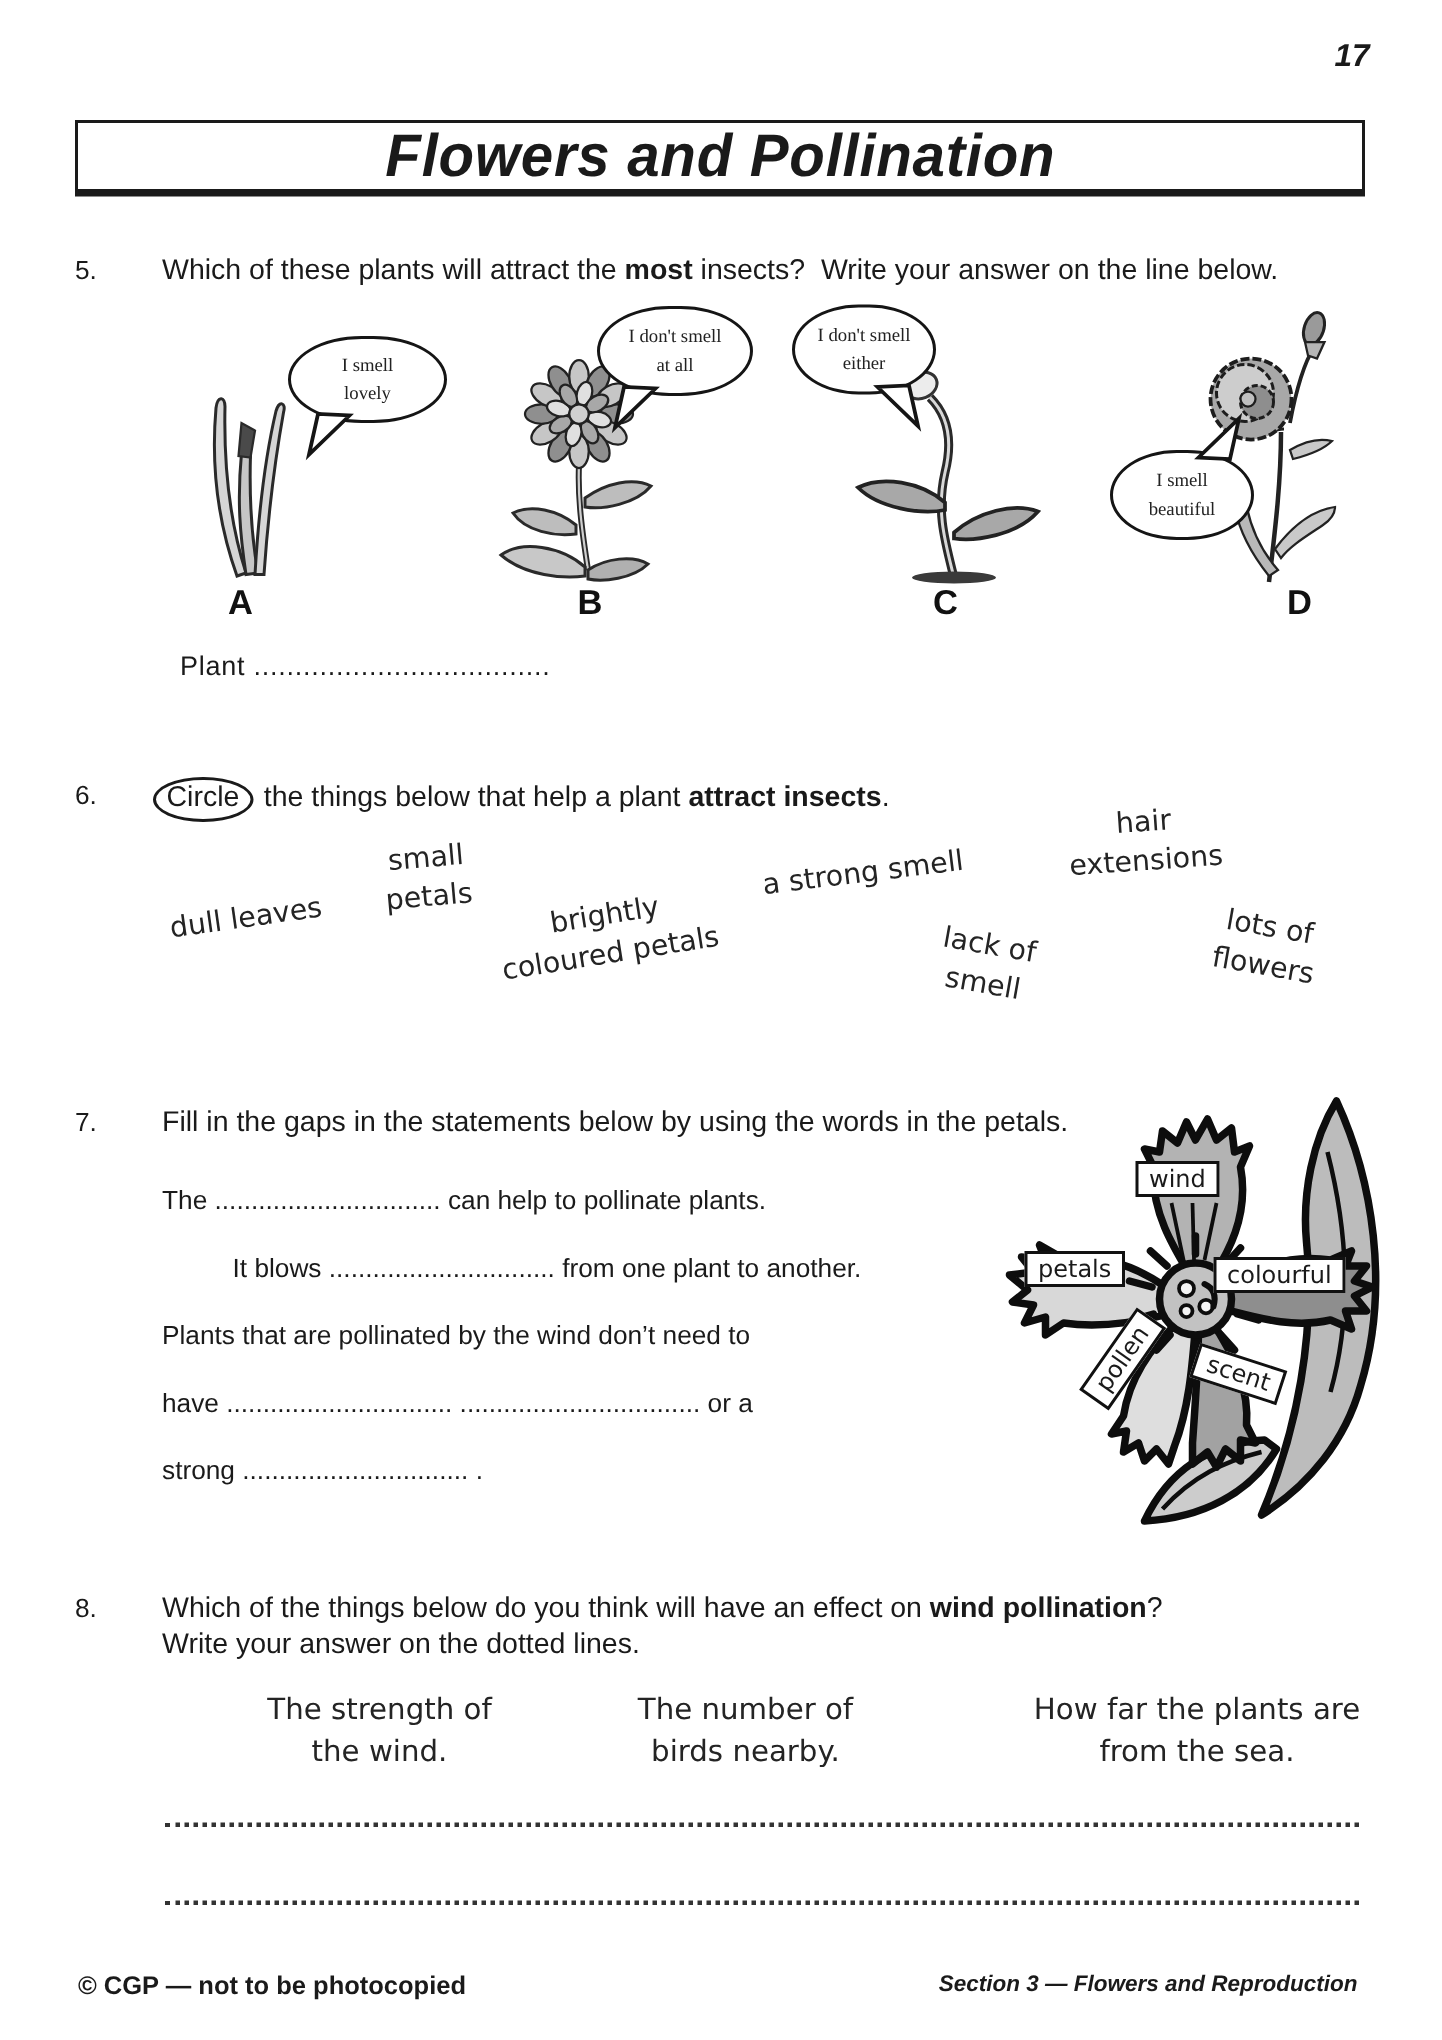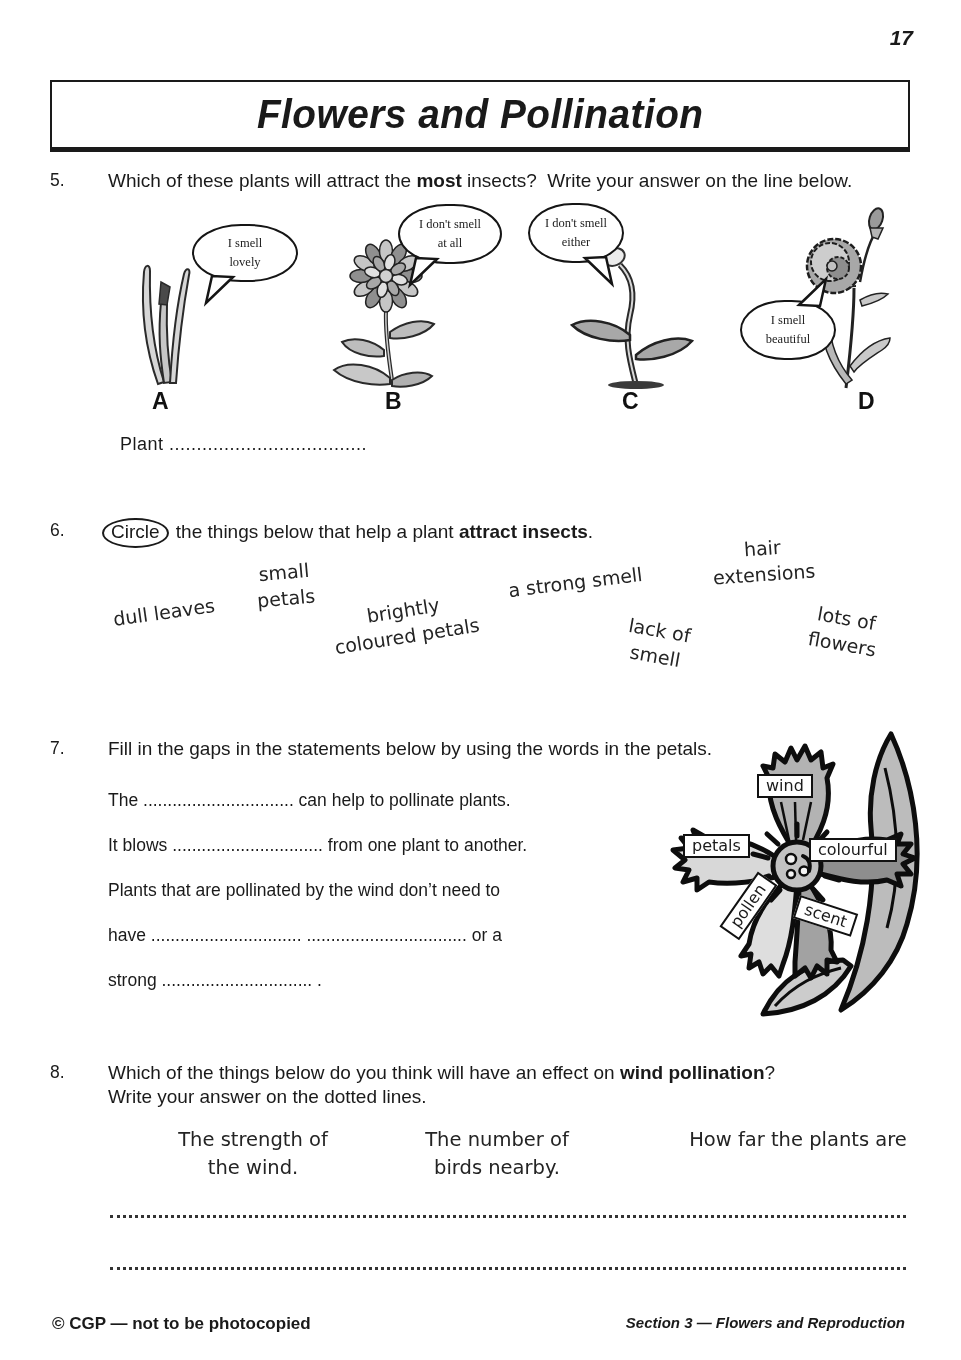--- a/index.html
+++ b/index.html
@@ -6,21 +6,21 @@
   html,body { background:#fff; }
   body {
     width:961px; height:1360px; position:relative;
     font-family:"Liberation Sans", sans-serif; color:#1a1a1a; overflow:hidden;
   }
   .abs { position:absolute; }
 
   
   .page-num { position:absolute; top:26px; right:48px; font-size:21px; font-weight:bold; font-style:italic; }
   .title-box {
-    position:absolute; left:50px; top:80px; width:860px; height:72px;
+    position:absolute; left:50px; top:80px; width:860px; height:51px;
     border:2px solid #1a1a1a; border-bottom-width:5px;
     display:flex; align-items:center; justify-content:center; background:#fff;
   }
   .title-text { font-size:40px; font-weight:bold; font-style:italic; letter-spacing:.5px; transform:scaleX(.97); }
 
   
   .qnum { position:absolute; left:50px; font-size:17.5px; }
   .qtext { position:absolute; left:108px; font-size:19px; white-space:pre-wrap; }
   .b { font-weight:bold; }
 
@@ -202,21 +202,21 @@
 </div>
 <div class="q6opt" style="left:810px; top:606px; transform:rotate(10deg);">
   <span>lots of</span>
   <span>flowers</span>
 </div>
 
 <div class="qnum" style="top:738px;">7.</div>
 <div class="qtext" style="top:738px; width:620px;">Fill in the gaps in the statements below by using the words in the petals.</div>
 
 <div class="stmt" style="top:790px;">The ............................... can help to pollinate plants.</div>
-<div class="stmt" style="top:835px;">It blows ............................... from one plant to another.</div>
+<div class="stmt" style="top:835px;margin-left:47px;">It blows ............................... from one plant to another.</div>
 <div class="stmt" style="top:880px;">Plants that are pollinated by the wind don’t need to</div>
 <div class="stmt" style="top:925px;">have ............................... ................................. or a</div>
 <div class="stmt" style="top:970px;">strong ............................... .</div>
 
 <div class="flower-wrap">
   <svg width="316" height="292" viewBox="0 0 316 292">
 
     <path d="M246 6 C270 58 282 130 262 196 C252 232 228 262 196 282 C220 226 232 160 226 100 C223 68 230 32 246 6 Z" fill="#bcbcbc" stroke="#0d0d0d" stroke-width="5" stroke-linejoin="round"></path>
     <path d="M240 40 C254 95 256 150 242 200" fill="none" stroke="#0d0d0d" stroke-width="3"></path>
 
@@ -268,19 +268,20 @@
 <div class="q8opt" style="left:225px; top:1126px;margin-left:28px;">
   <span>The strength of</span>
   <span>the wind.</span>
 </div>
 <div class="q8opt" style="left:497px; top:1126px;">
   <span>The number of</span>
   <span>birds nearby.</span>
 </div>
 <div class="q8opt" style="left:798px; top:1126px;">
   <span>How far the plants are</span>
+  <span>from the sea.</span>
 </div>
 
 <div class="dotline" style="top:1215px;"></div>
 <div class="dotline" style="top:1267px;"></div>
 
 <div class="footer-left">© CGP — not to be photocopied</div>
 <div class="footer-right">Section 3 — Flowers and Reproduction</div>
 
 </body></html>

